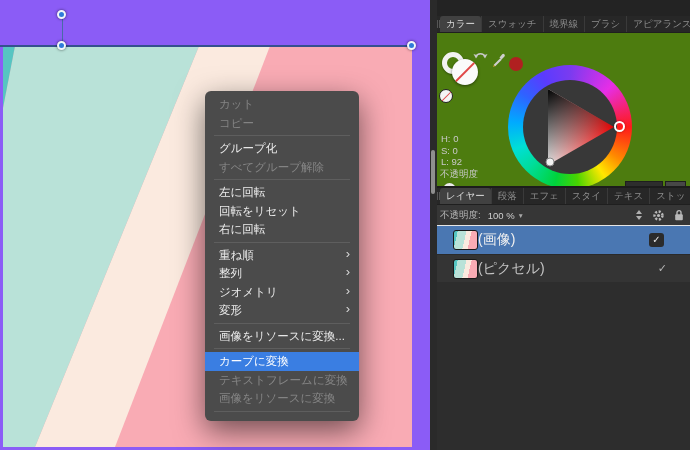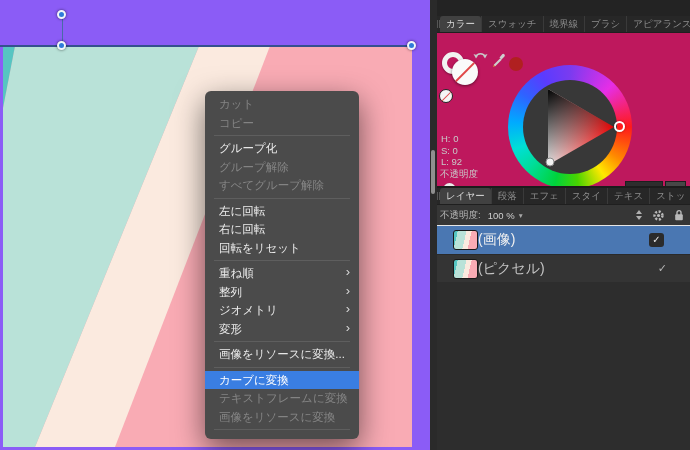--- a/index.html
+++ b/index.html
@@ -39,21 +39,21 @@
   .tabbar { position:relative; height:17px; background:#272727; display:flex; align-items:stretch;
             border-bottom:1px solid #1f1f1f; }
   .draghandle { width:9px; display:flex; align-items:center; justify-content:center; gap:1px; }
   .draghandle i { display:block; width:1px; height:8px; background:#555; }
   .tab { display:flex; align-items:center; padding:0 6px; font-size:9.5px; color:#8e8e8e; white-space:nowrap; }
   .tab + .tab { border-left:1px solid #3a3a3a; }
   .tab.active { background:#414141; color:#dcdcdc; border-left:none; border-radius:3px 3px 0 0; }
   .panelmenu { margin-left:auto; margin-right:4px; align-self:center; position:relative; width:11px; height:9px; }
 
   
-  .color-content { position:relative; height:153px; background:#be185d; }
+  .color-content { position:relative; height:153px; background:#4d7c0f; }
   .sw-ring { position:absolute; left:5px; top:19px; width:22px; height:22px; border-radius:50%;
              border:5px solid #f2f2f2; box-shadow:0 1px 2px rgba(0,0,0,.4); }
   .sw-fill { position:absolute; left:15px; top:26px; width:26px; height:26px; border-radius:50%;
              background:#fafafa; box-shadow:0 1px 3px rgba(0,0,0,.5); overflow:hidden; }
   .sw-fill i, .sw-none i { position:absolute; left:-20%; top:46%; width:140%; height:8%;
              background:#e04848; transform:rotate(-45deg); }
   .sw-none { position:absolute; left:2px; top:56px; width:14px; height:14px; border-radius:50%;
              background:#f5f5f5; border:1px solid #222; overflow:hidden; }
   .sw-swap { position:absolute; left:36px; top:16px; }
   .eyedropper { position:absolute; left:54px; top:19px; }
@@ -124,26 +124,25 @@
     <div class="stalk"></div>
     <div class="handle h-rotate"></div>
     <div class="handle h-topcenter"></div>
     <div class="handle h-topright"></div>
 
     <div class="context-menu">
       <div class="mi disabled"><span>カット</span></div>
       <div class="mi disabled"><span>コピー</span></div>
       <div class="msep"></div>
       <div class="mi"><span>グループ化</span></div>
-      <div class="mi disabled"><span>グループ解除</span></div>
       <div class="mi disabled"><span>すべてグループ解除</span></div>
       <div class="msep"></div>
       <div class="mi"><span>左に回転</span></div>
+      <div class="mi"><span>回転をリセット</span></div>
       <div class="mi"><span>右に回転</span></div>
-      <div class="mi"><span>回転をリセット</span></div>
       <div class="msep"></div>
       <div class="mi"><span>重ね順</span><span class="chev">›</span></div>
       <div class="mi"><span>整列</span><span class="chev">›</span></div>
       <div class="mi"><span>ジオメトリ</span><span class="chev">›</span></div>
       <div class="mi"><span>変形</span><span class="chev">›</span></div>
       <div class="msep"></div>
       <div class="mi"><span>画像をリソースに変換...</span></div>
       <div class="msep"></div>
       <div class="mi highlighted"><span>カーブに変換</span></div>
       <div class="mi disabled"><span>テキストフレームに変換</span></div>

